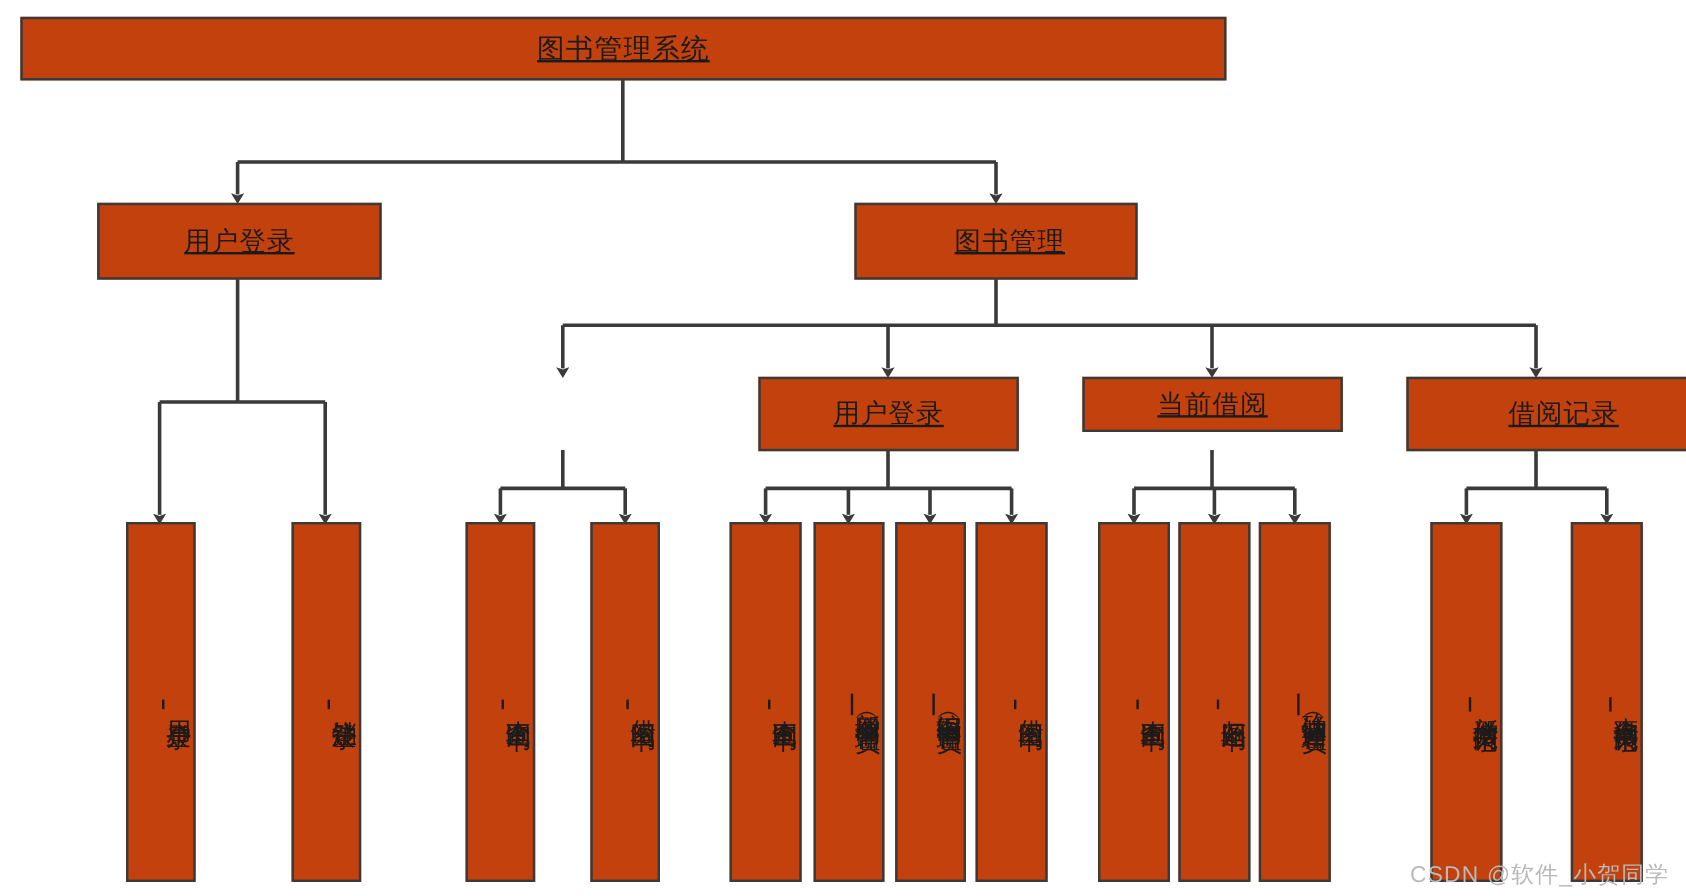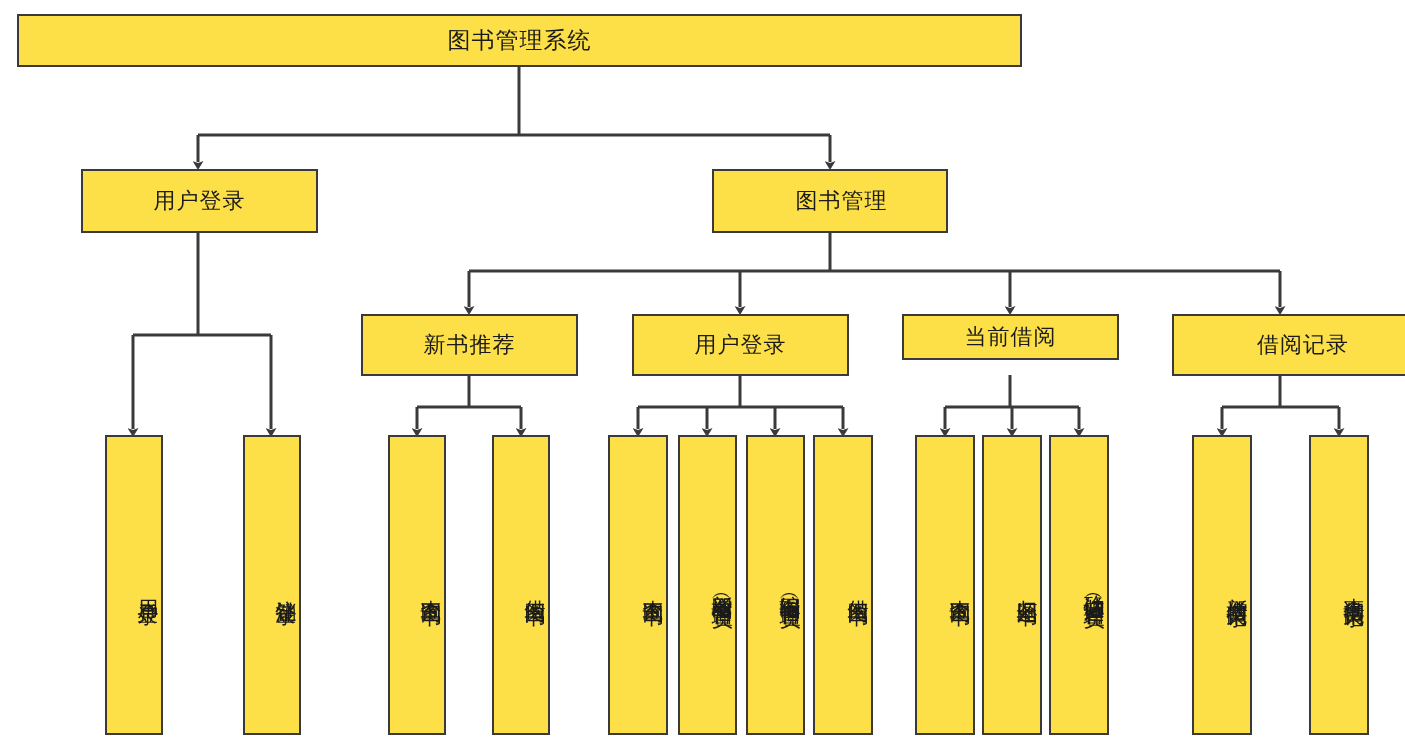--- a/index.html
+++ b/index.html
@@ -22,28 +22,29 @@
     position: absolute;
     left: 0;
     top: 0;
     width: 1405px;
     height: 747px;
     pointer-events: none;
   }
   .node {
     position: absolute;
     box-sizing: border-box;
-    background: #fde047;
+    background: #c2410c;
     border: 2px solid #3a3a3a;
     display: flex;
     align-items: center;
     justify-content: center;
     color: #1b1b1b;
     text-align: center;
     z-index: 2;
+    text-decoration: underline;
   }
   .node-h {
     font-size: 22px;
     line-height: 1.2;
     letter-spacing: 1px;
     padding: 0 6px;
   }
   .node-root {
     font-size: 23px;
   }
@@ -136,23 +137,20 @@
     <span>图书管理系统</span>
   </div>
 
   <div class="node node-h" style="left:81px; top:169px; width:237px; height:64px;">
     <span>用户登录</span>
   </div>
   <div class="node node-h" style="left:712px; top:169px; width:236px; height:64px;padding-left:29px;">
     <span>图书管理</span>
   </div>
 
-  <div class="node node-h" style="left:361px; top:314px; width:217px; height:62px;">
-    <span>新书推荐</span>
-  </div>
   <div class="node node-h" style="left:632px; top:314px; width:217px; height:62px;">
     <span>用户登录</span>
   </div>
   <div class="node node-h" style="left:902px; top:314px; width:217px; height:46px;">
     <span>当前借阅</span>
   </div>
   <div class="node node-h" style="left:1172px; top:314px; width:262px; height:62px;">
     <span>借阅记录</span>
   </div>
 
@@ -193,14 +191,15 @@
     <span class="vtext">确认归还（管理员）</span>
   </div>
 
   <div class="node node-v" style="left:1192px; top:435px; width:60px; height:300px;">
     <span class="vtext">新增借阅记录</span>
   </div>
   <div class="node node-v" style="left:1309px; top:435px; width:60px; height:300px;">
     <span class="vtext">查询借阅记录</span>
   </div>
 
+  <div id="watermark">CSDN @软件_小贺同学</div>
 
 </div>
 
 </body></html>

